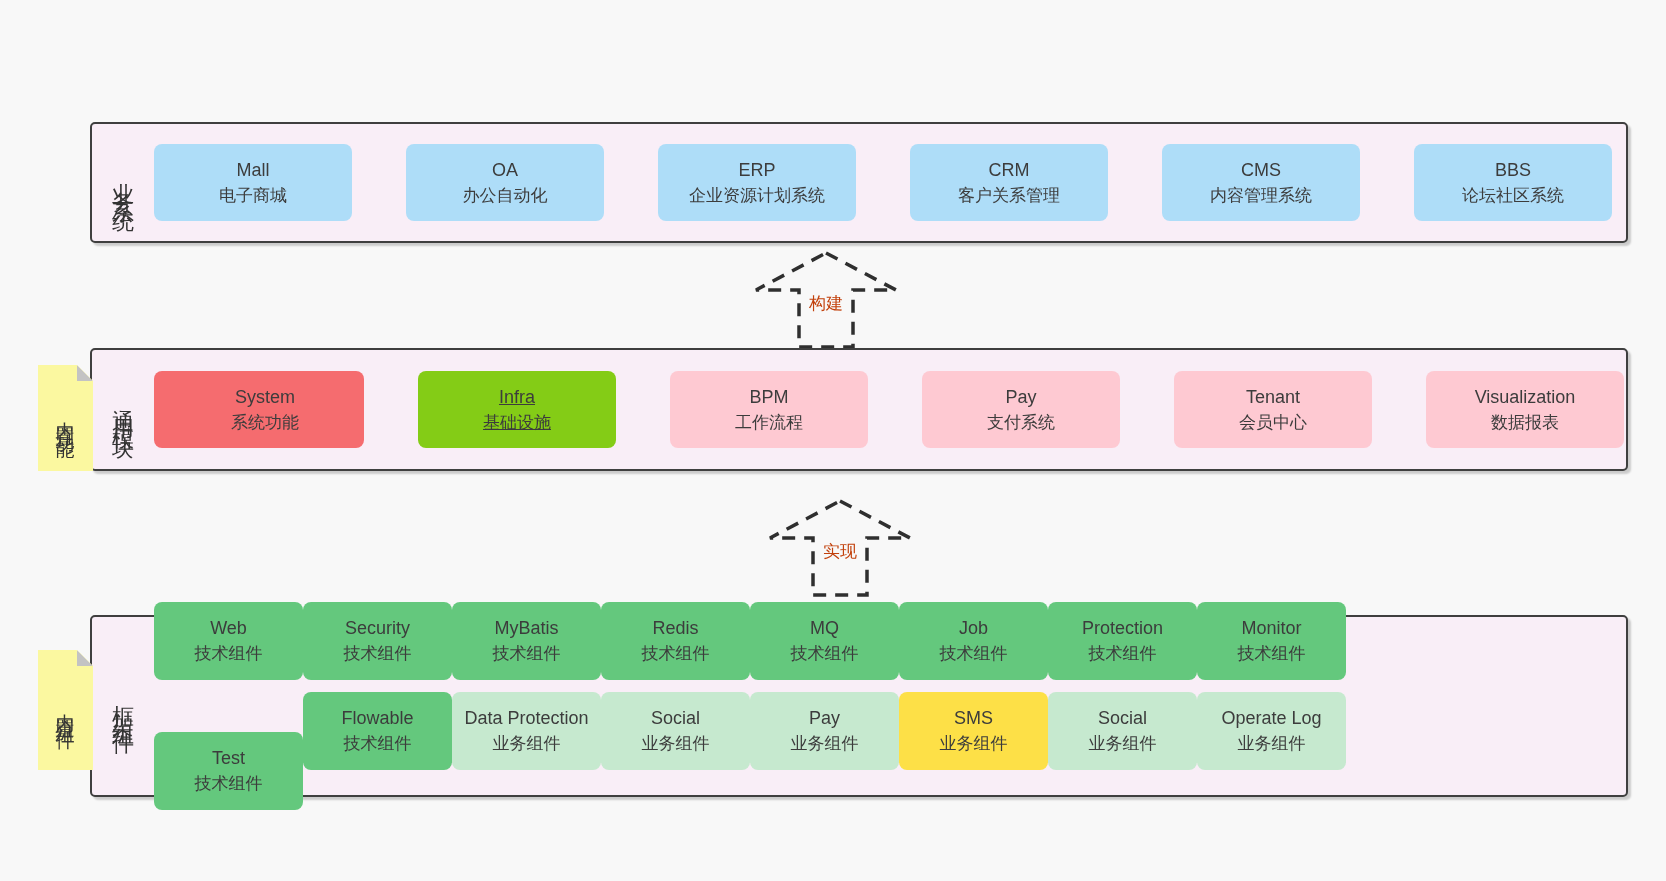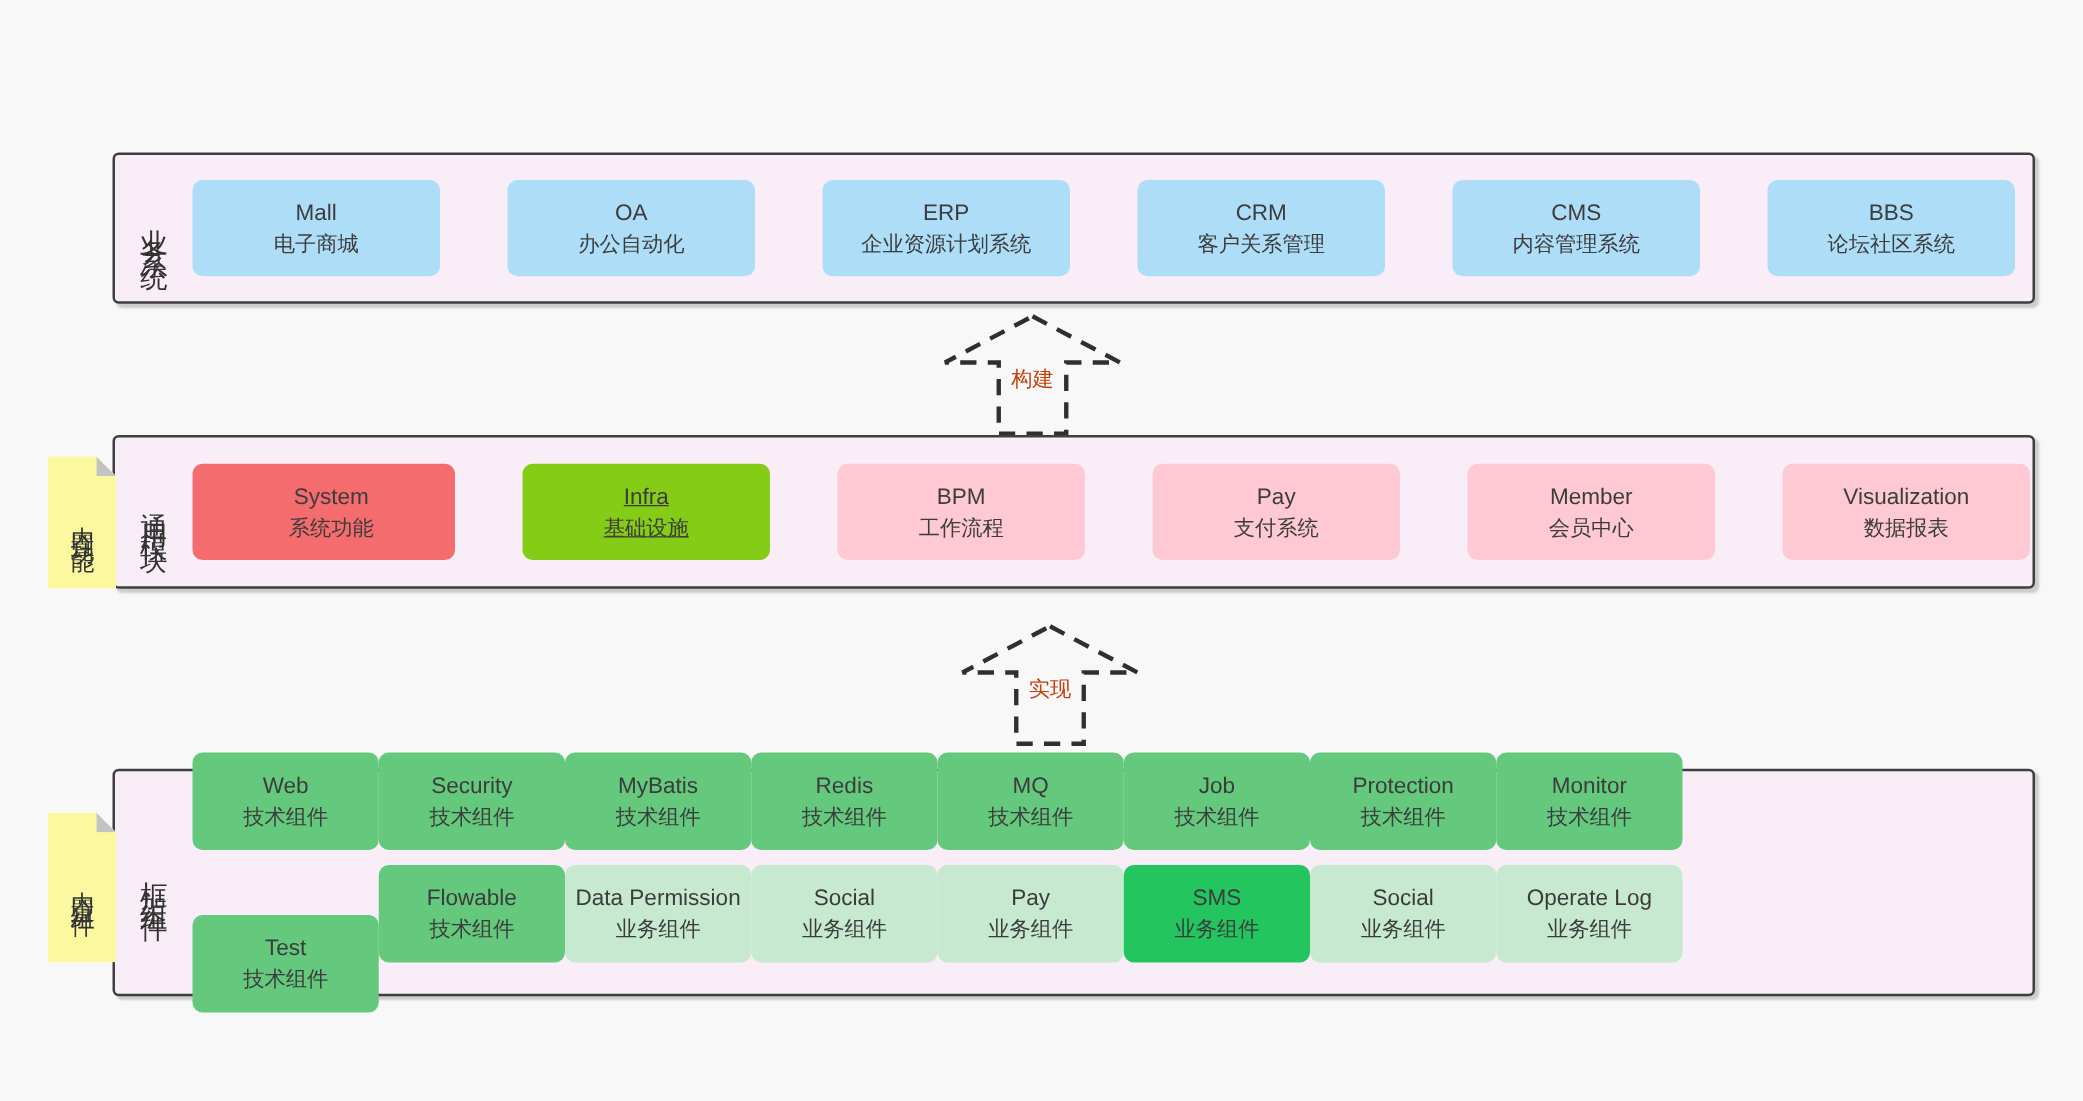--- a/index.html
+++ b/index.html
@@ -116,21 +116,21 @@
     </div>
     <div class="box w6" style="background: rgb(254, 201, 210);">
       <span class="box-name">BPM</span>
       <span class="box-sub">工作流程</span>
     </div>
     <div class="box w6" style="background: rgb(254, 201, 210);">
       <span class="box-name">Pay</span>
       <span class="box-sub">支付系统</span>
     </div>
     <div class="box w6" style="background: rgb(254, 201, 210);">
-      <span class="box-name">Member</span>
+      <span class="box-name">Tenant</span>
       <span class="box-sub">会员中心</span>
     </div>
     <div class="box w6" style="background: rgb(254, 201, 210);">
       <span class="box-name">Visualization</span>
       <span class="box-sub">数据报表</span>
     </div>
   </div>
 </div>
 
 <div class="arrow arrow2">
@@ -185,32 +185,32 @@
     <div class="row8">
       <div class="box w8" style="background: rgb(100, 200, 125); margin-top: 40px;">
         <span class="box-name">Test</span>
         <span class="box-sub">技术组件</span>
       </div>
       <div class="box w8" style="background: rgb(100, 200, 125);">
         <span class="box-name">Flowable</span>
         <span class="box-sub">技术组件</span>
       </div>
       <div class="box w8" style="background: rgb(198, 233, 207);">
-        <span class="box-name">Data Permission</span>
+        <span class="box-name">Data Protection</span>
         <span class="box-sub">业务组件</span>
       </div>
       <div class="box w8" style="background: rgb(198, 233, 207);">
         <span class="box-name">Social</span>
         <span class="box-sub">业务组件</span>
       </div>
       <div class="box w8" style="background: rgb(198, 233, 207);">
         <span class="box-name">Pay</span>
         <span class="box-sub">业务组件</span>
       </div>
-      <div class="box w8" style="background: #22c55e;">
+      <div class="box w8" style="background: #fde047;">
         <span class="box-name">SMS</span>
         <span class="box-sub">业务组件</span>
       </div>
       <div class="box w8" style="background: rgb(198, 233, 207);">
         <span class="box-name">Social</span>
         <span class="box-sub">业务组件</span>
       </div>
       <div class="box w8" style="background: rgb(198, 233, 207);">
         <span class="box-name">Operate Log</span>
         <span class="box-sub">业务组件</span>

